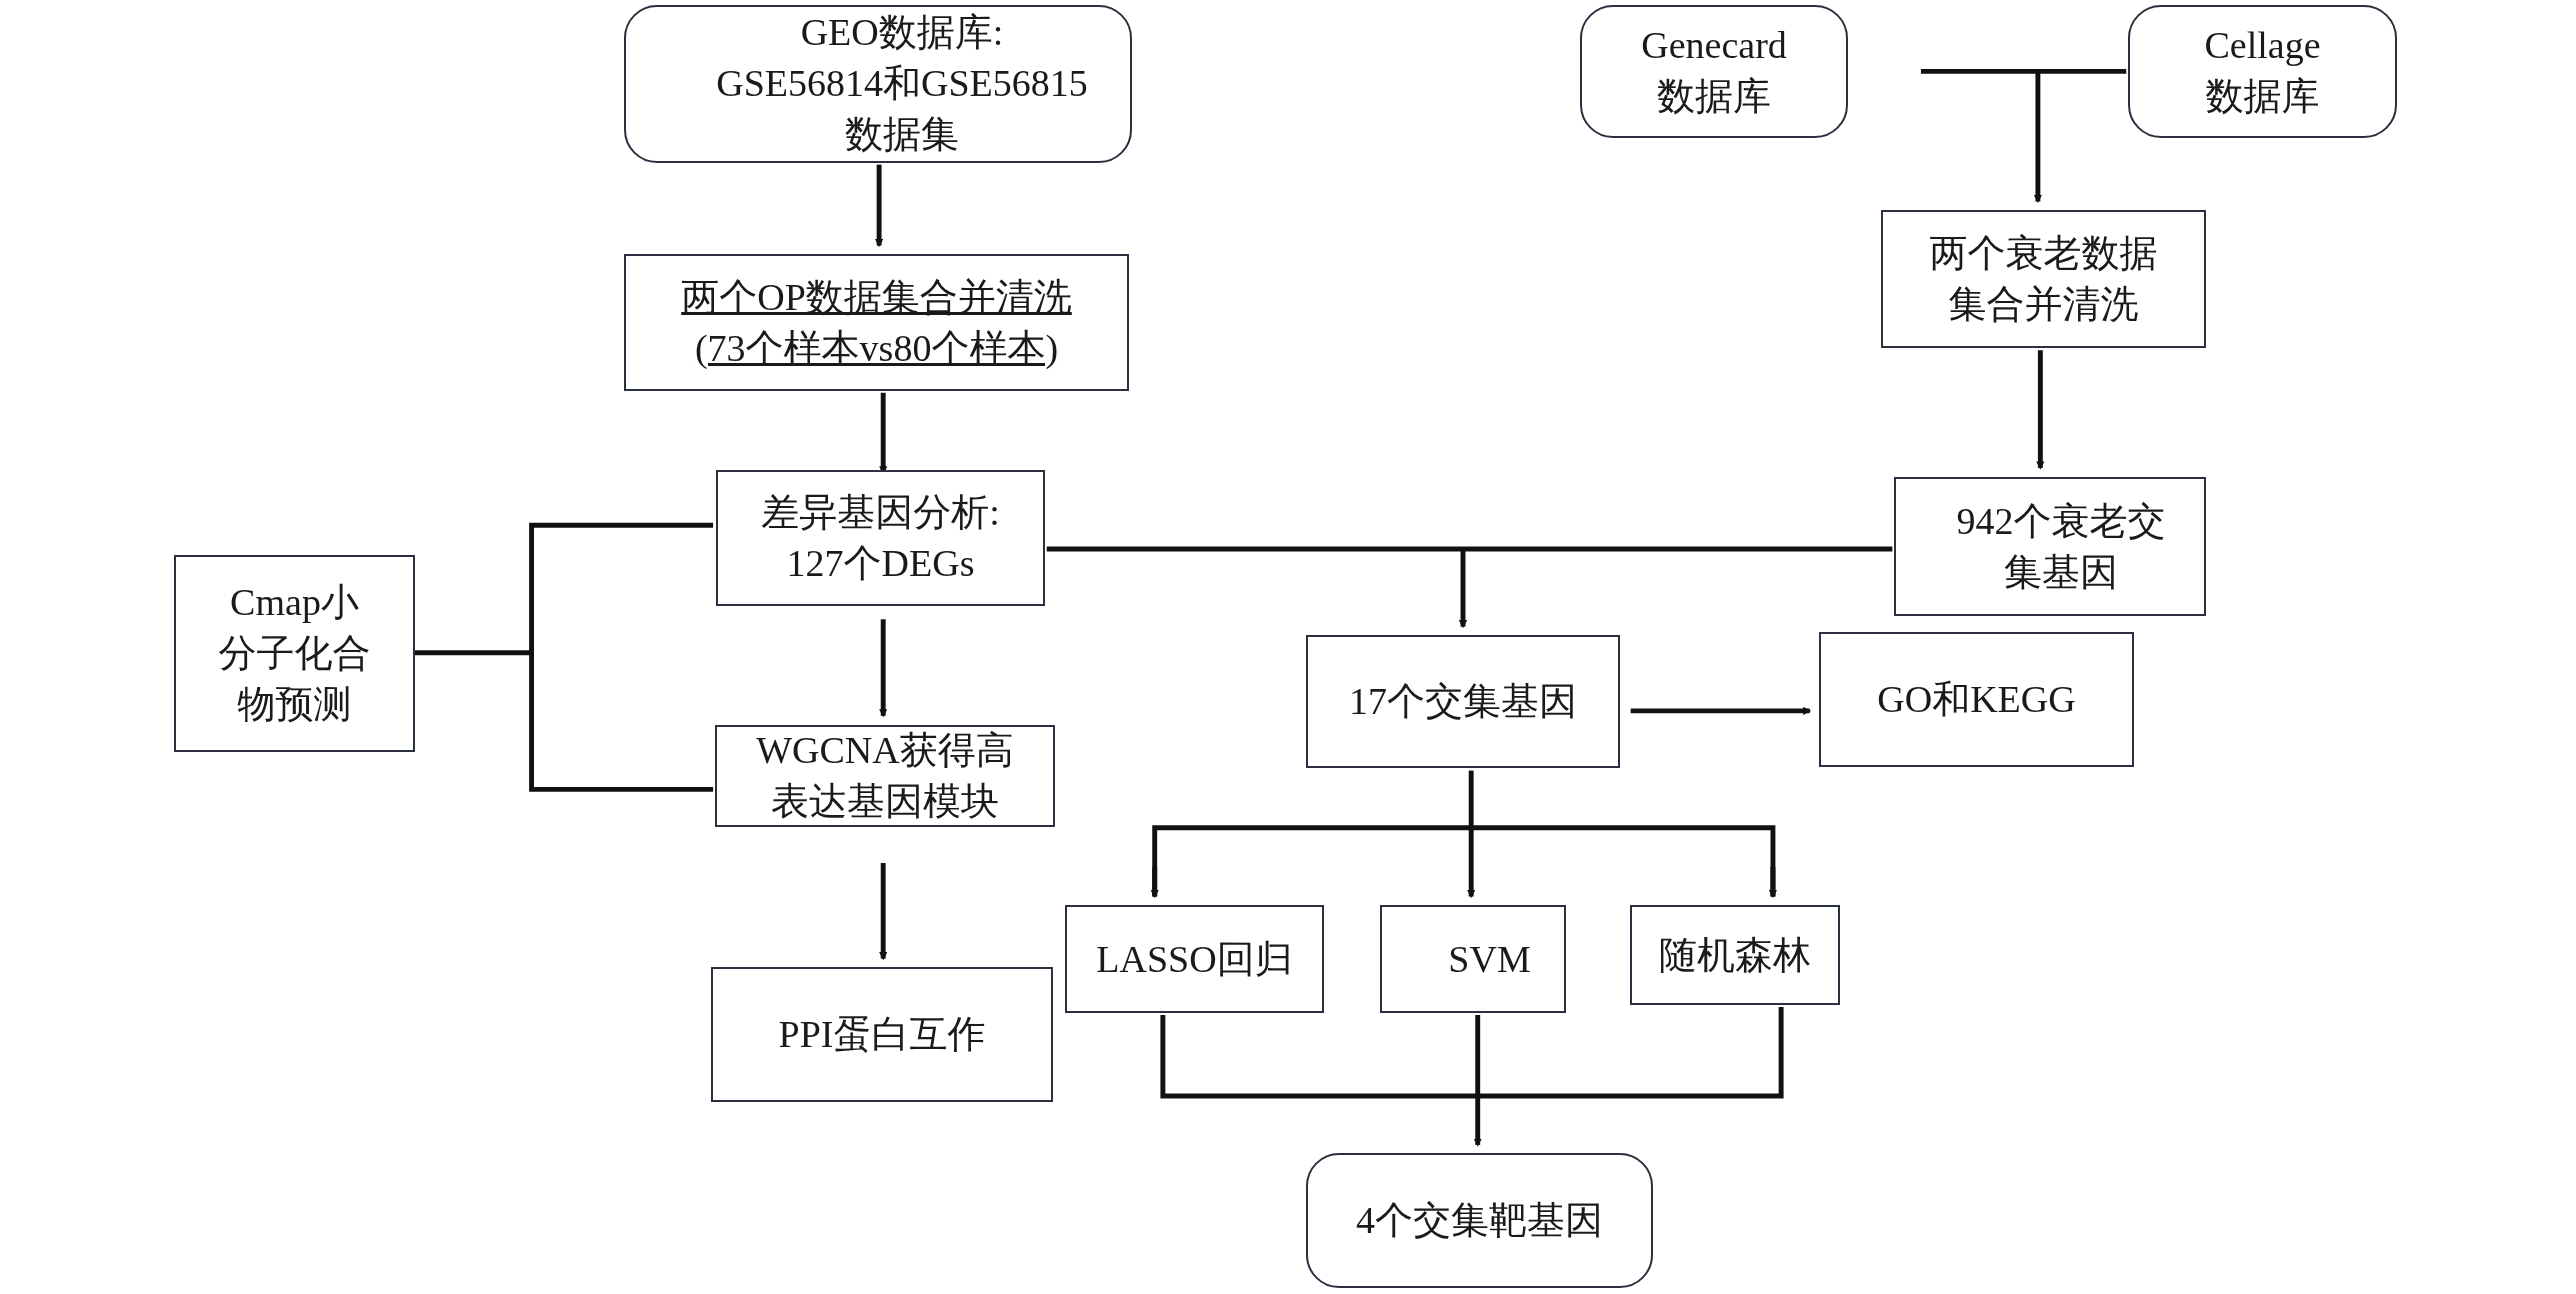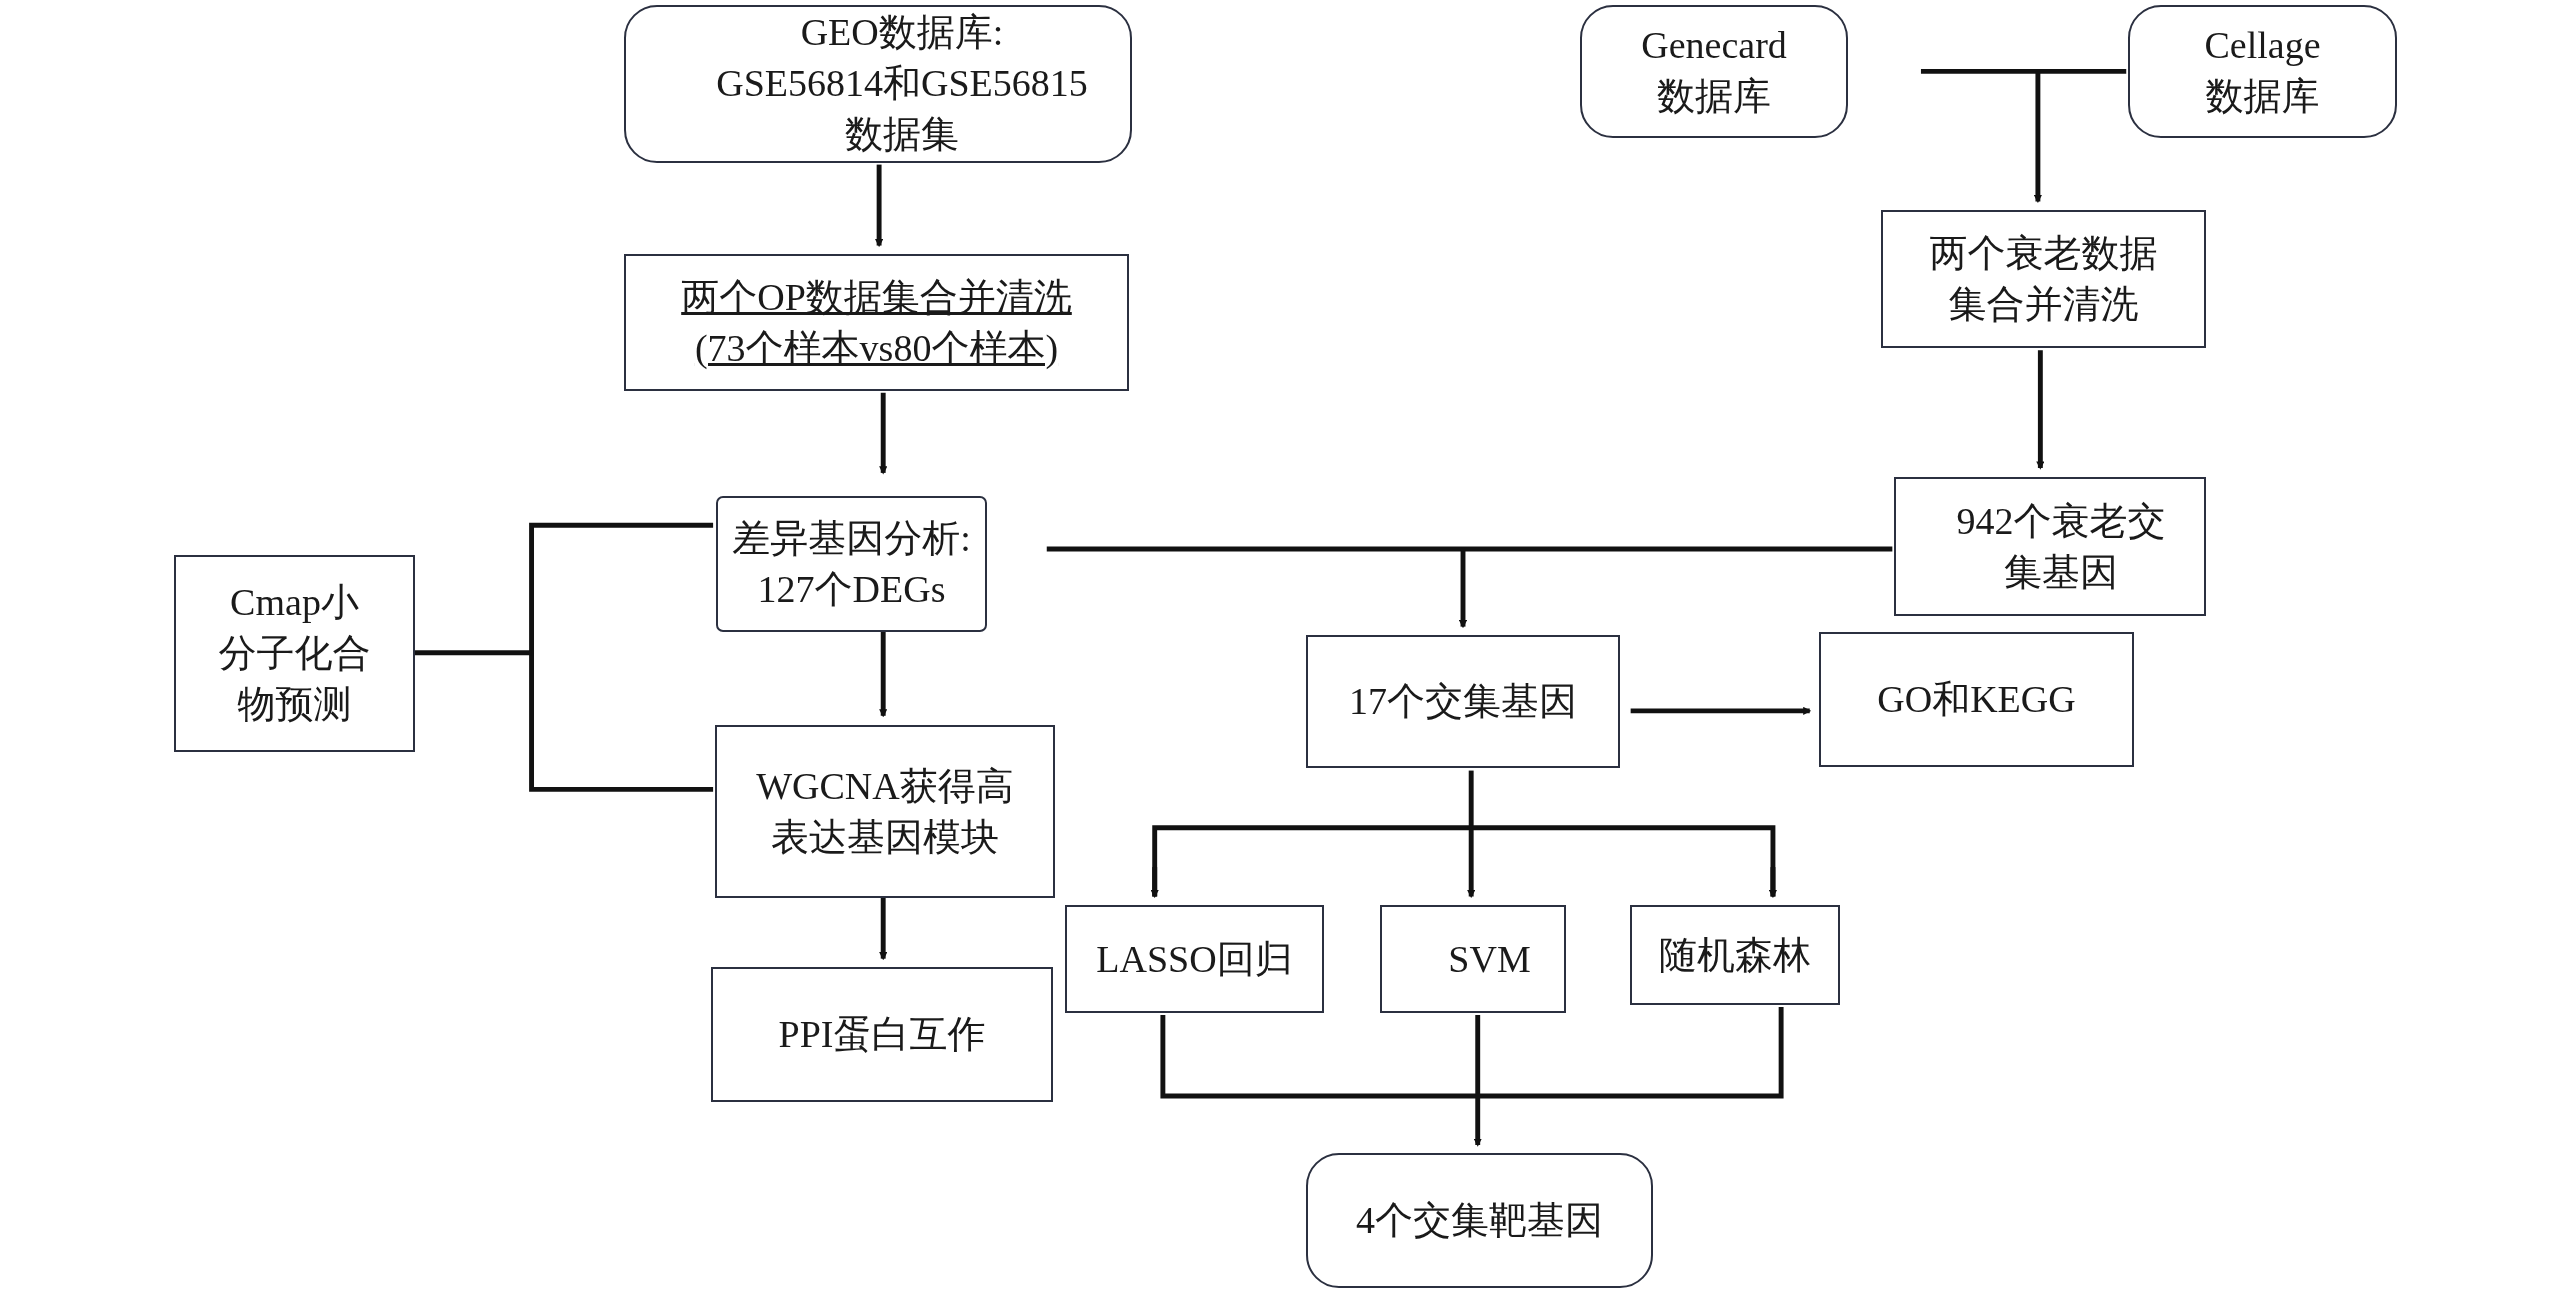--- a/index.html
+++ b/index.html
@@ -58,26 +58,26 @@
   <span>GEO数据库:</span>
   <span>GSE56814和GSE56815</span>
   <span>数据集</span>
 </div>
 
 <div class="box" style="left:624px;top:254px;width:505px;height:137px;text-decoration:underline;">
   <span>两个OP数据集合并清洗</span>
   <span>(73个样本vs80个样本)</span>
 </div>
 
-<div class="box" style="left:716px;top:496px;width:271px;height:136px;border-radius:7px;">
+<div class="box" style="left:716px;top:470px;width:329px;height:136px;">
   <span>差异基因分析:</span>
   <span>127个DEGs</span>
 </div>
 
-<div class="box" style="left:715px;top:725px;width:340px;height:173px;">
+<div class="box" style="left:715px;top:725px;width:340px;height:102px;">
   <span>WGCNA获得高</span>
   <span>表达基因模块</span>
 </div>
 
 <div class="box" style="left:711px;top:967px;width:342px;height:135px;">
   <span>PPI蛋白互作</span>
 </div>
 
 <div class="box" style="left:174px;top:555px;width:241px;height:197px;">
   <span>Cmap小</span>

